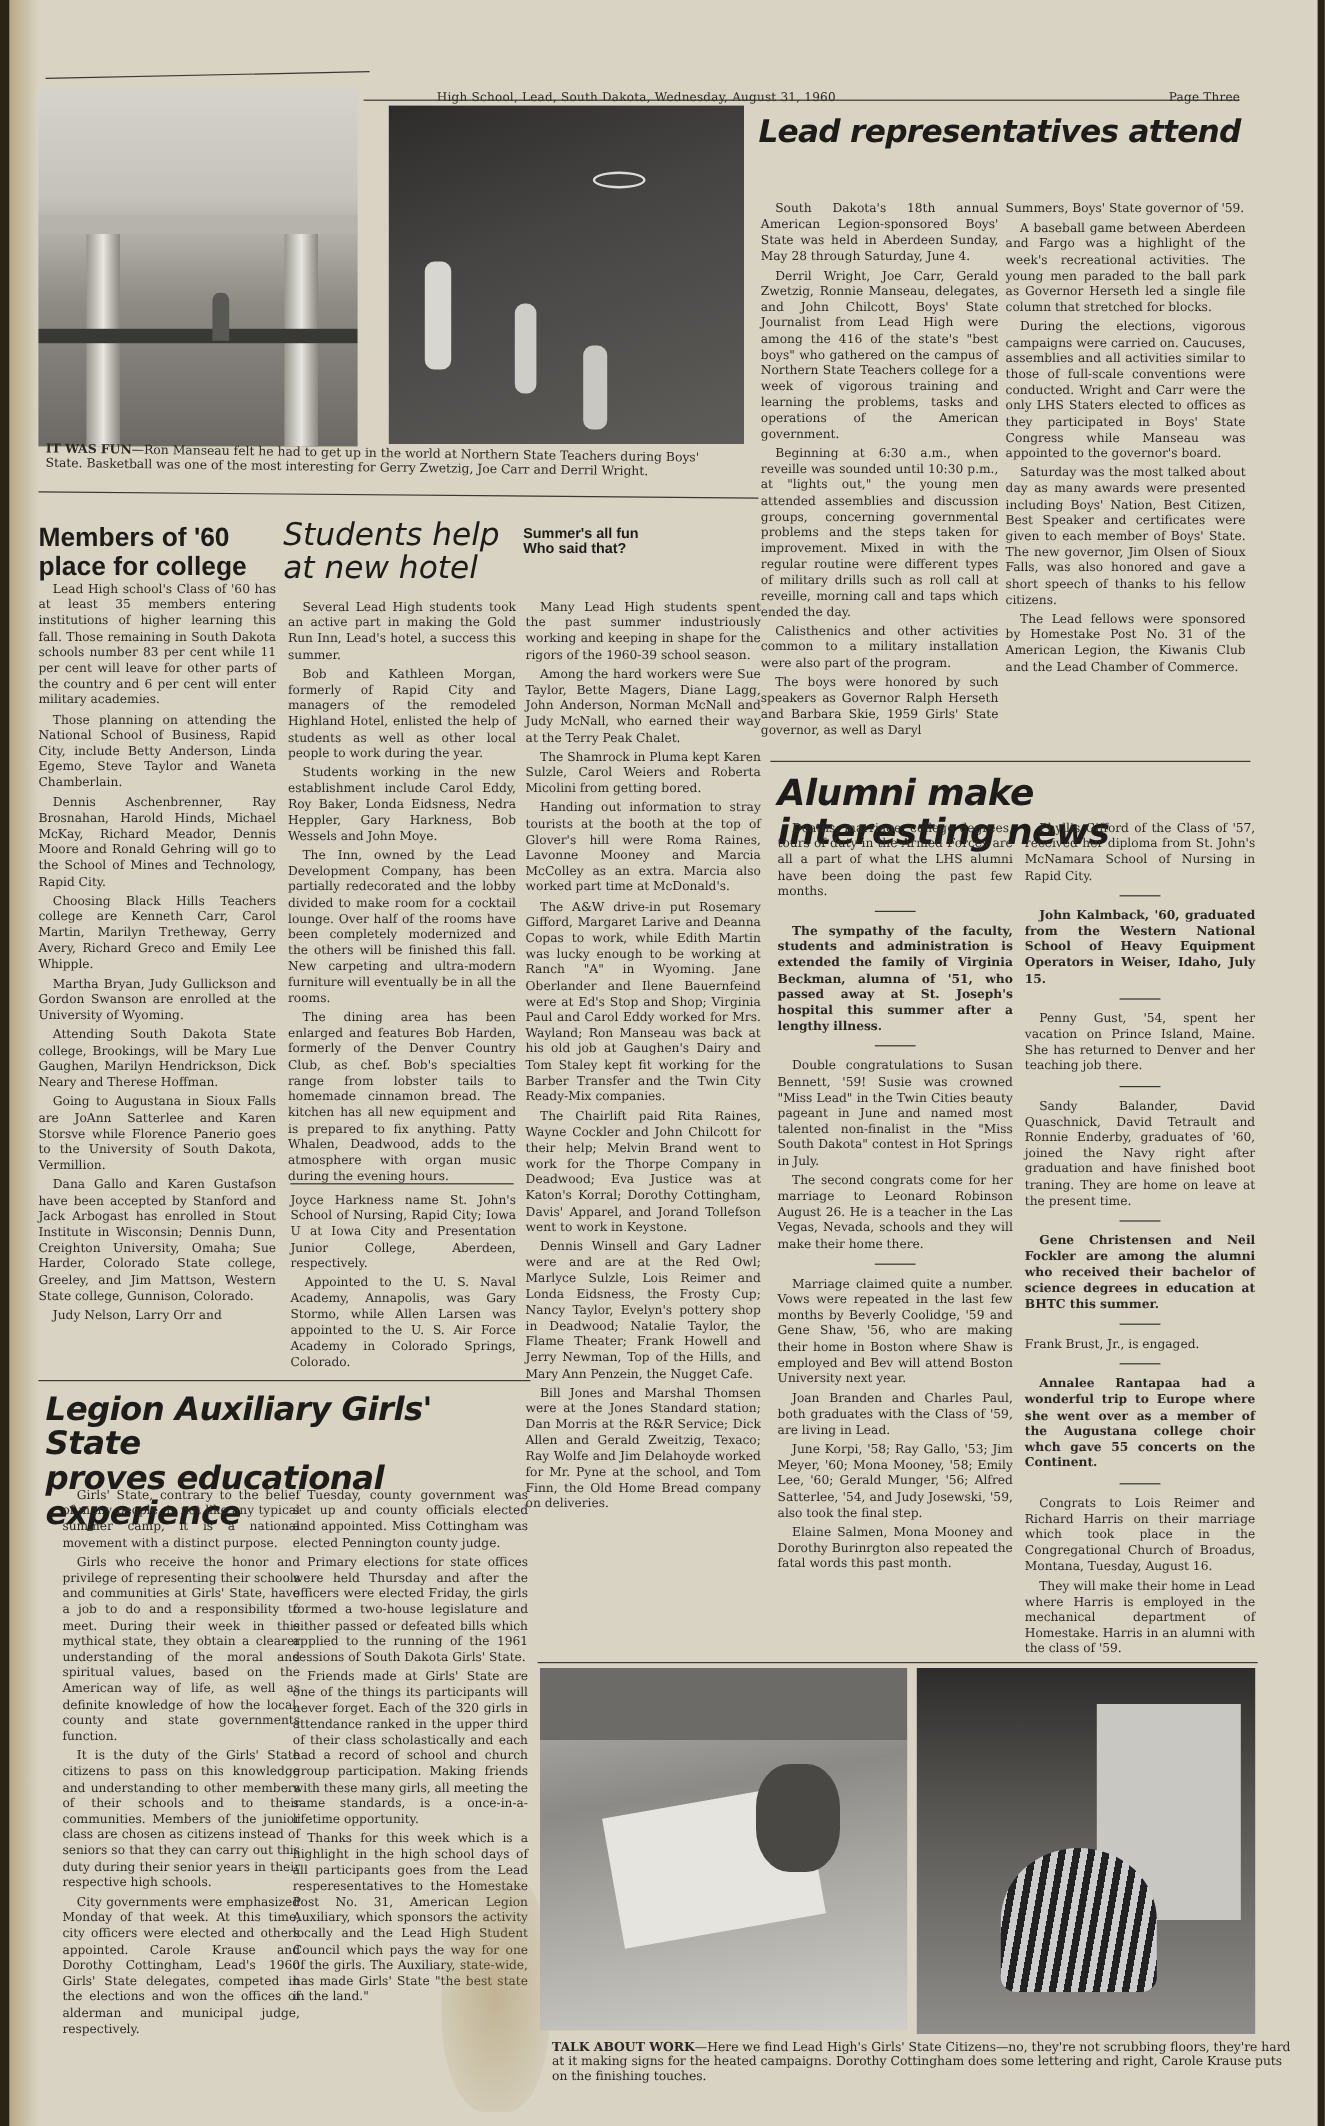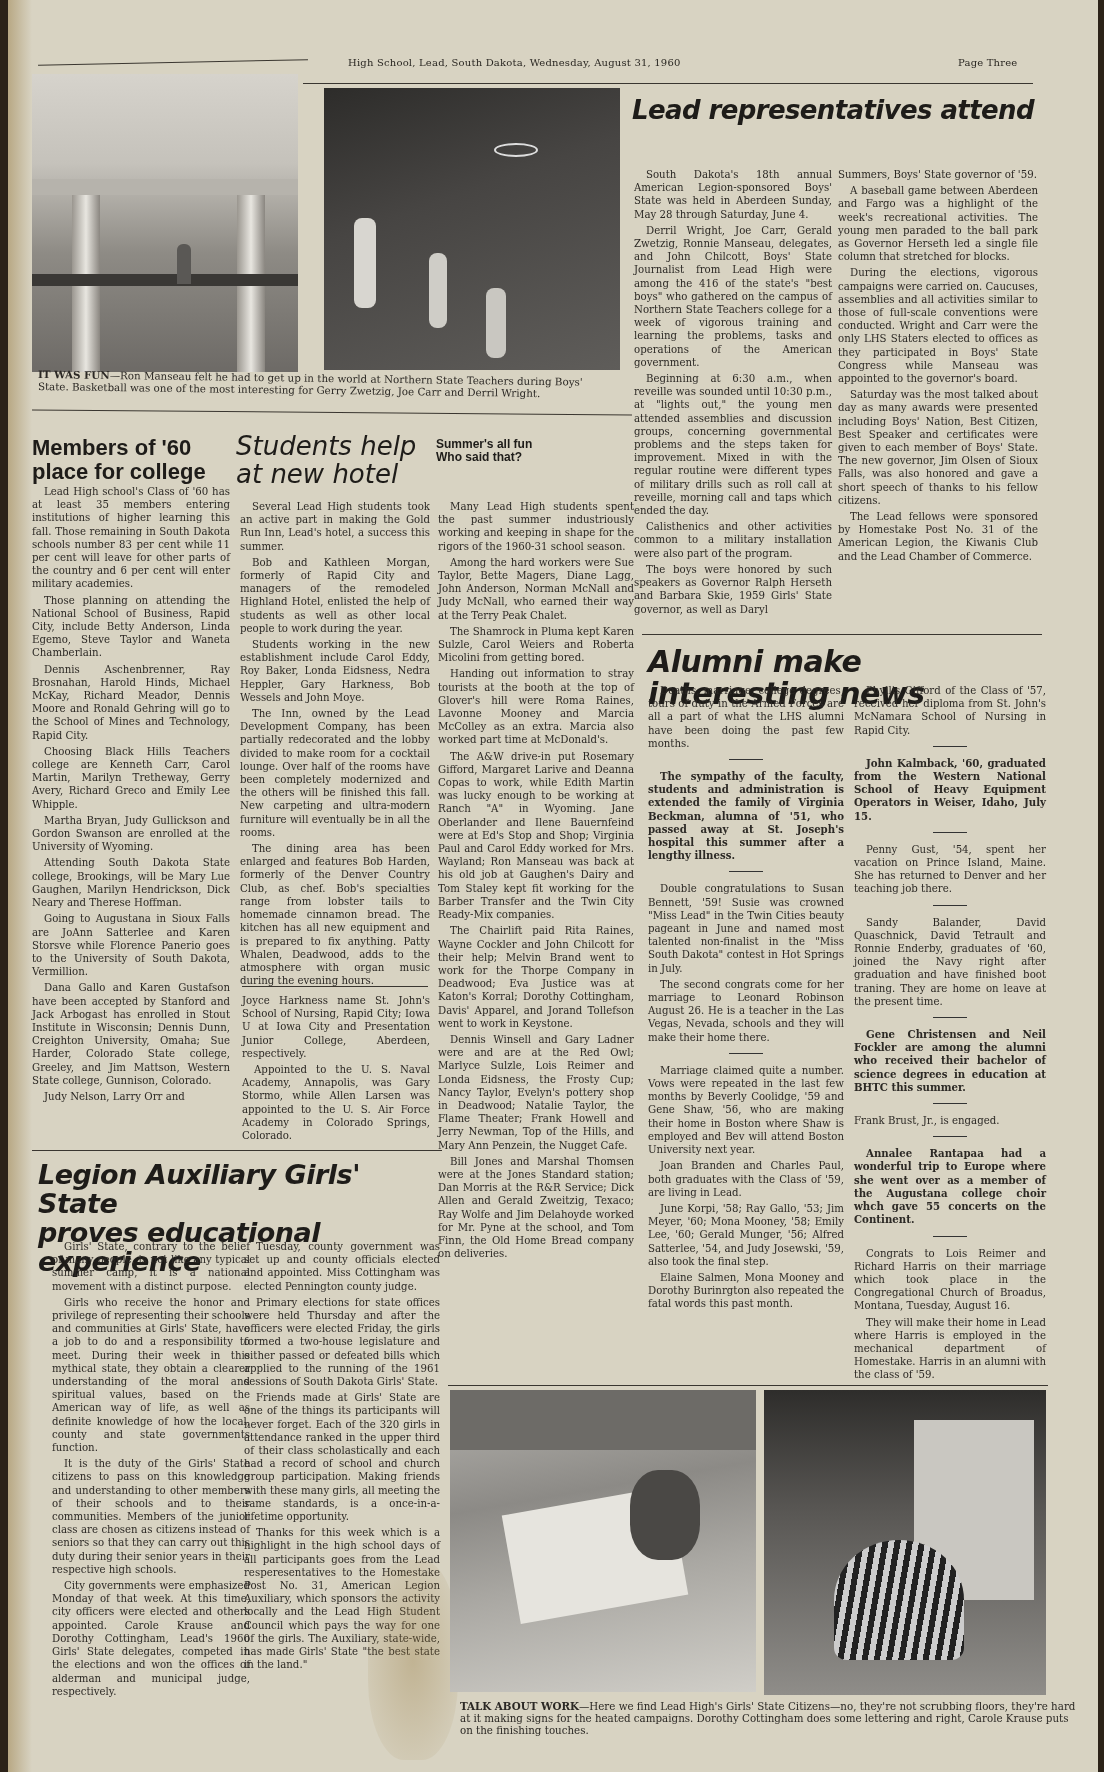--- a/index.html
+++ b/index.html
@@ -1,20 +1,20 @@
 <!DOCTYPE html>
 <html><head>
 <meta charset="utf-8">
 <style>
   html,body{margin:0;padding:0;}
   body{width:1104px;height:1772px;background:#2b2218;overflow:hidden;font-family:"DejaVu Serif",serif;}
   .page{position:absolute;left:8px;top:0;width:1090px;height:1772px;background:#d8d3c2;}
   .page::before{content:"";position:absolute;left:0;top:0;width:24px;height:100%;background:linear-gradient(to right,#b8a884,#d8d3c2);}
   .rule{position:absolute;height:1px;background:#3a3630;}
-  .folio{position:absolute;top:57px;font-size:10px;color:#2a2722;letter-spacing:.2px;}
+  .folio{position:absolute;top:76px;font-size:10px;color:#2a2722;letter-spacing:.2px;margin-left:16px;}
   .photo{position:absolute;background:#555;overflow:hidden;}
   .hl{position:absolute;font-family:"DejaVu Sans",sans-serif;color:#1e1c19;line-height:1.08;}
   .hl.it{font-style:italic;font-weight:bold;}
   .hl.bk{font-weight:bold;font-family:"Liberation Sans",sans-serif;}
   .col{position:absolute;font-size:10.2px;line-height:13.2px;color:#2c2925;text-align:justify;hyphens:manual;}
   .col p{margin:0 0 3px 0;text-indent:12px;}
   .col p.b{font-weight:bold;}
   .col .sep{width:34px;height:1px;background:#333;margin:9px auto 10px auto;}
   .cap{position:absolute;font-size:10.3px;line-height:12px;color:#2b2824;}
   .cap b{font-weight:bold;}
@@ -98,21 +98,21 @@
   <div class="col" style="left:234px;top:994px;width:188px;">
     <p style="text-indent:0">Joyce Harkness name St. John's School of Nursing, Rapid City; Iowa U at Iowa City and Presentation Junior College, Aberdeen, respectively.</p>
     <p>Appointed to the U. S. Naval Academy, Annapolis, was Gary Stormo, while Allen Larsen was appointed to the U. S. Air Force Academy in Colorado Springs, Colorado.</p>
   </div>
 
   <div class="hl bk" style="left:428px;top:438px;width:200px;font-size:12px;">
     <div>Summer's all fun</div>
     <div>Who said that?</div>
   </div>
   <div class="col" style="left:430px;top:500px;width:196px;">
-    <p>Many Lead High students spent the past summer industriously working and keeping in shape for the rigors of the 1960-31 school season.</p>
+    <p>Many Lead High students spent the past summer industriously working and keeping in shape for the rigors of the 1960-39 school season.</p>
     <p>Among the hard workers were Sue Taylor, Bette Magers, Diane Lagg, John Anderson, Norman McNall and Judy McNall, who earned their way at the Terry Peak Chalet.</p>
     <p>The Shamrock in Pluma kept Karen Sulzle, Carol Weiers and Roberta Micolini from getting bored.</p>
     <p>Handing out information to stray tourists at the booth at the top of Glover's hill were Roma Raines, Lavonne Mooney and Marcia McColley as an extra. Marcia also worked part time at McDonald's.</p>
     <p>The A&amp;W drive-in put Rosemary Gifford, Margaret Larive and Deanna Copas to work, while Edith Martin was lucky enough to be working at Ranch "A" in Wyoming. Jane Oberlander and Ilene Bauernfeind were at Ed's Stop and Shop; Virginia Paul and Carol Eddy worked for Mrs. Wayland; Ron Manseau was back at his old job at Gaughen's Dairy and Tom Staley kept fit working for the Barber Transfer and the Twin City Ready-Mix companies.</p>
     <p>The Chairlift paid Rita Raines, Wayne Cockler and John Chilcott for their help; Melvin Brand went to work for the Thorpe Company in Deadwood; Eva Justice was at Katon's Korral; Dorothy Cottingham, Davis' Apparel, and Jorand Tollefson went to work in Keystone.</p>
     <p>Dennis Winsell and Gary Ladner were and are at the Red Owl; Marlyce Sulzle, Lois Reimer and Londa Eidsness, the Frosty Cup; Nancy Taylor, Evelyn's pottery shop in Deadwood; Natalie Taylor, the Flame Theater; Frank Howell and Jerry Newman, Top of the Hills, and Mary Ann Penzein, the Nugget Cafe.</p>
     <p>Bill Jones and Marshal Thomsen were at the Jones Standard station; Dan Morris at the R&amp;R Service; Dick Allen and Gerald Zweitzig, Texaco; Ray Wolfe and Jim Delahoyde worked for Mr. Pyne at the school, and Tom Finn, the Old Home Bread company on deliveries.</p>
   </div>
 
   <div class="hl it" style="left:640px;top:646px;width:400px;font-size:30px;letter-spacing:-0.5px;">Alumni make interesting news</div>

